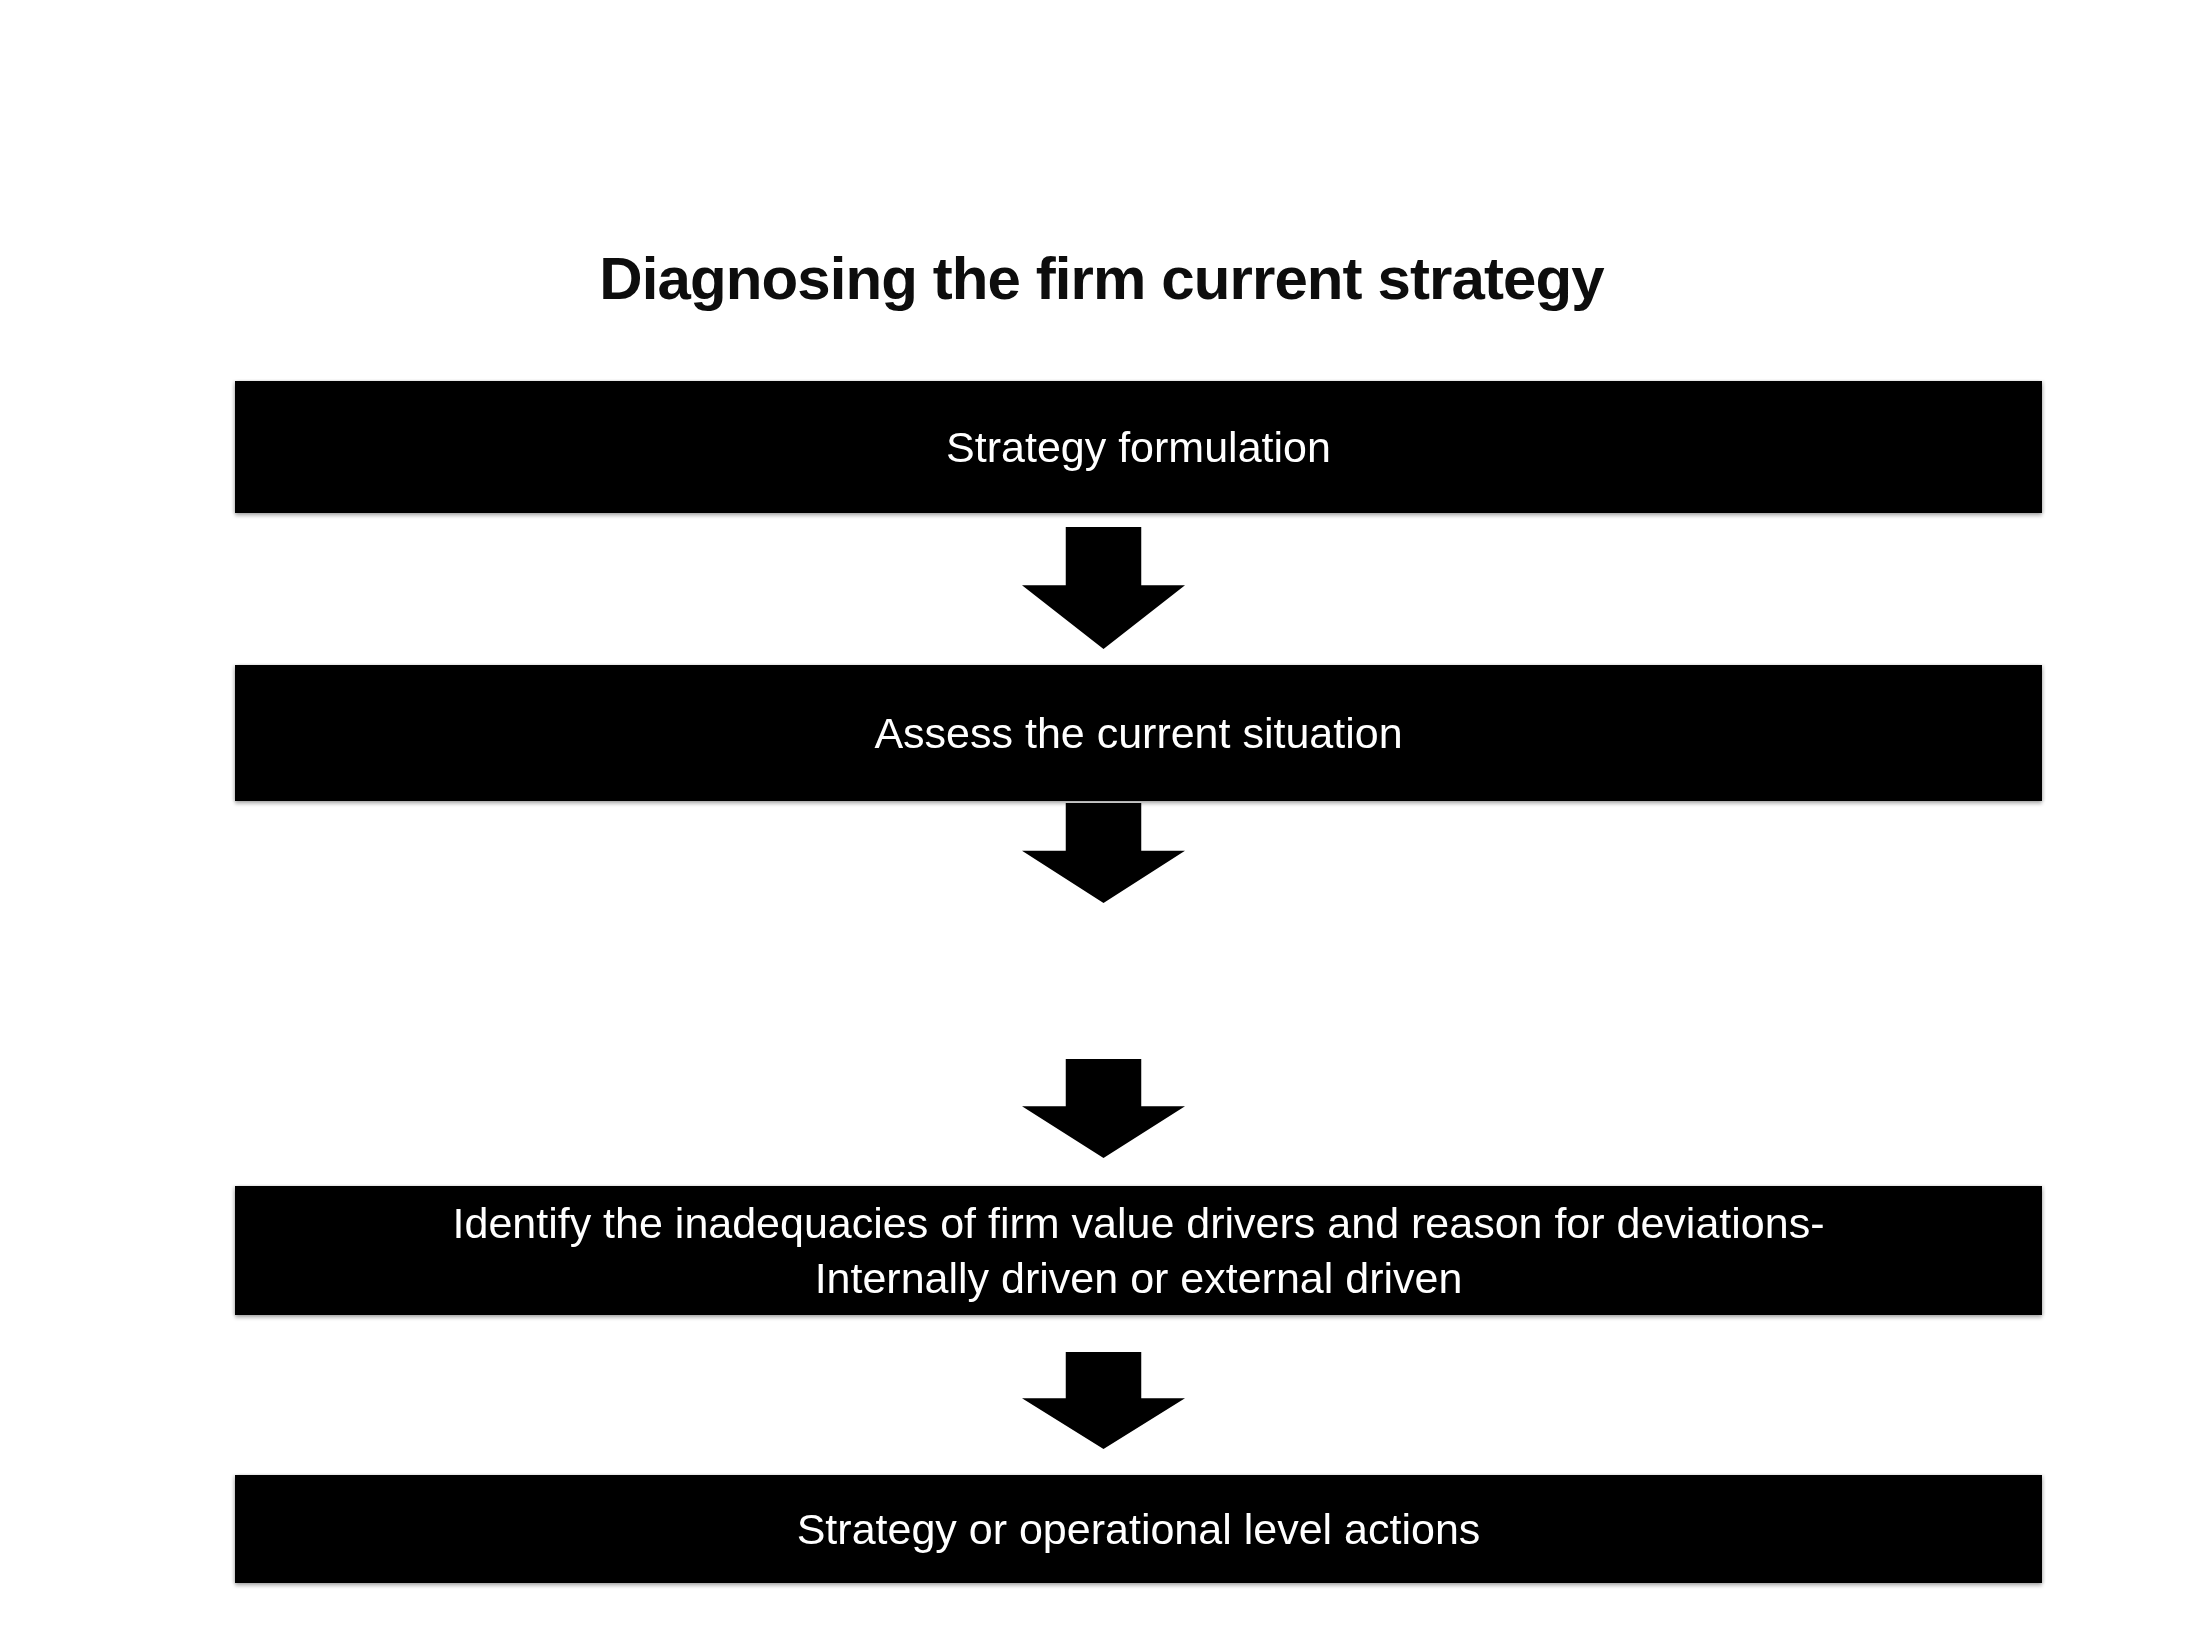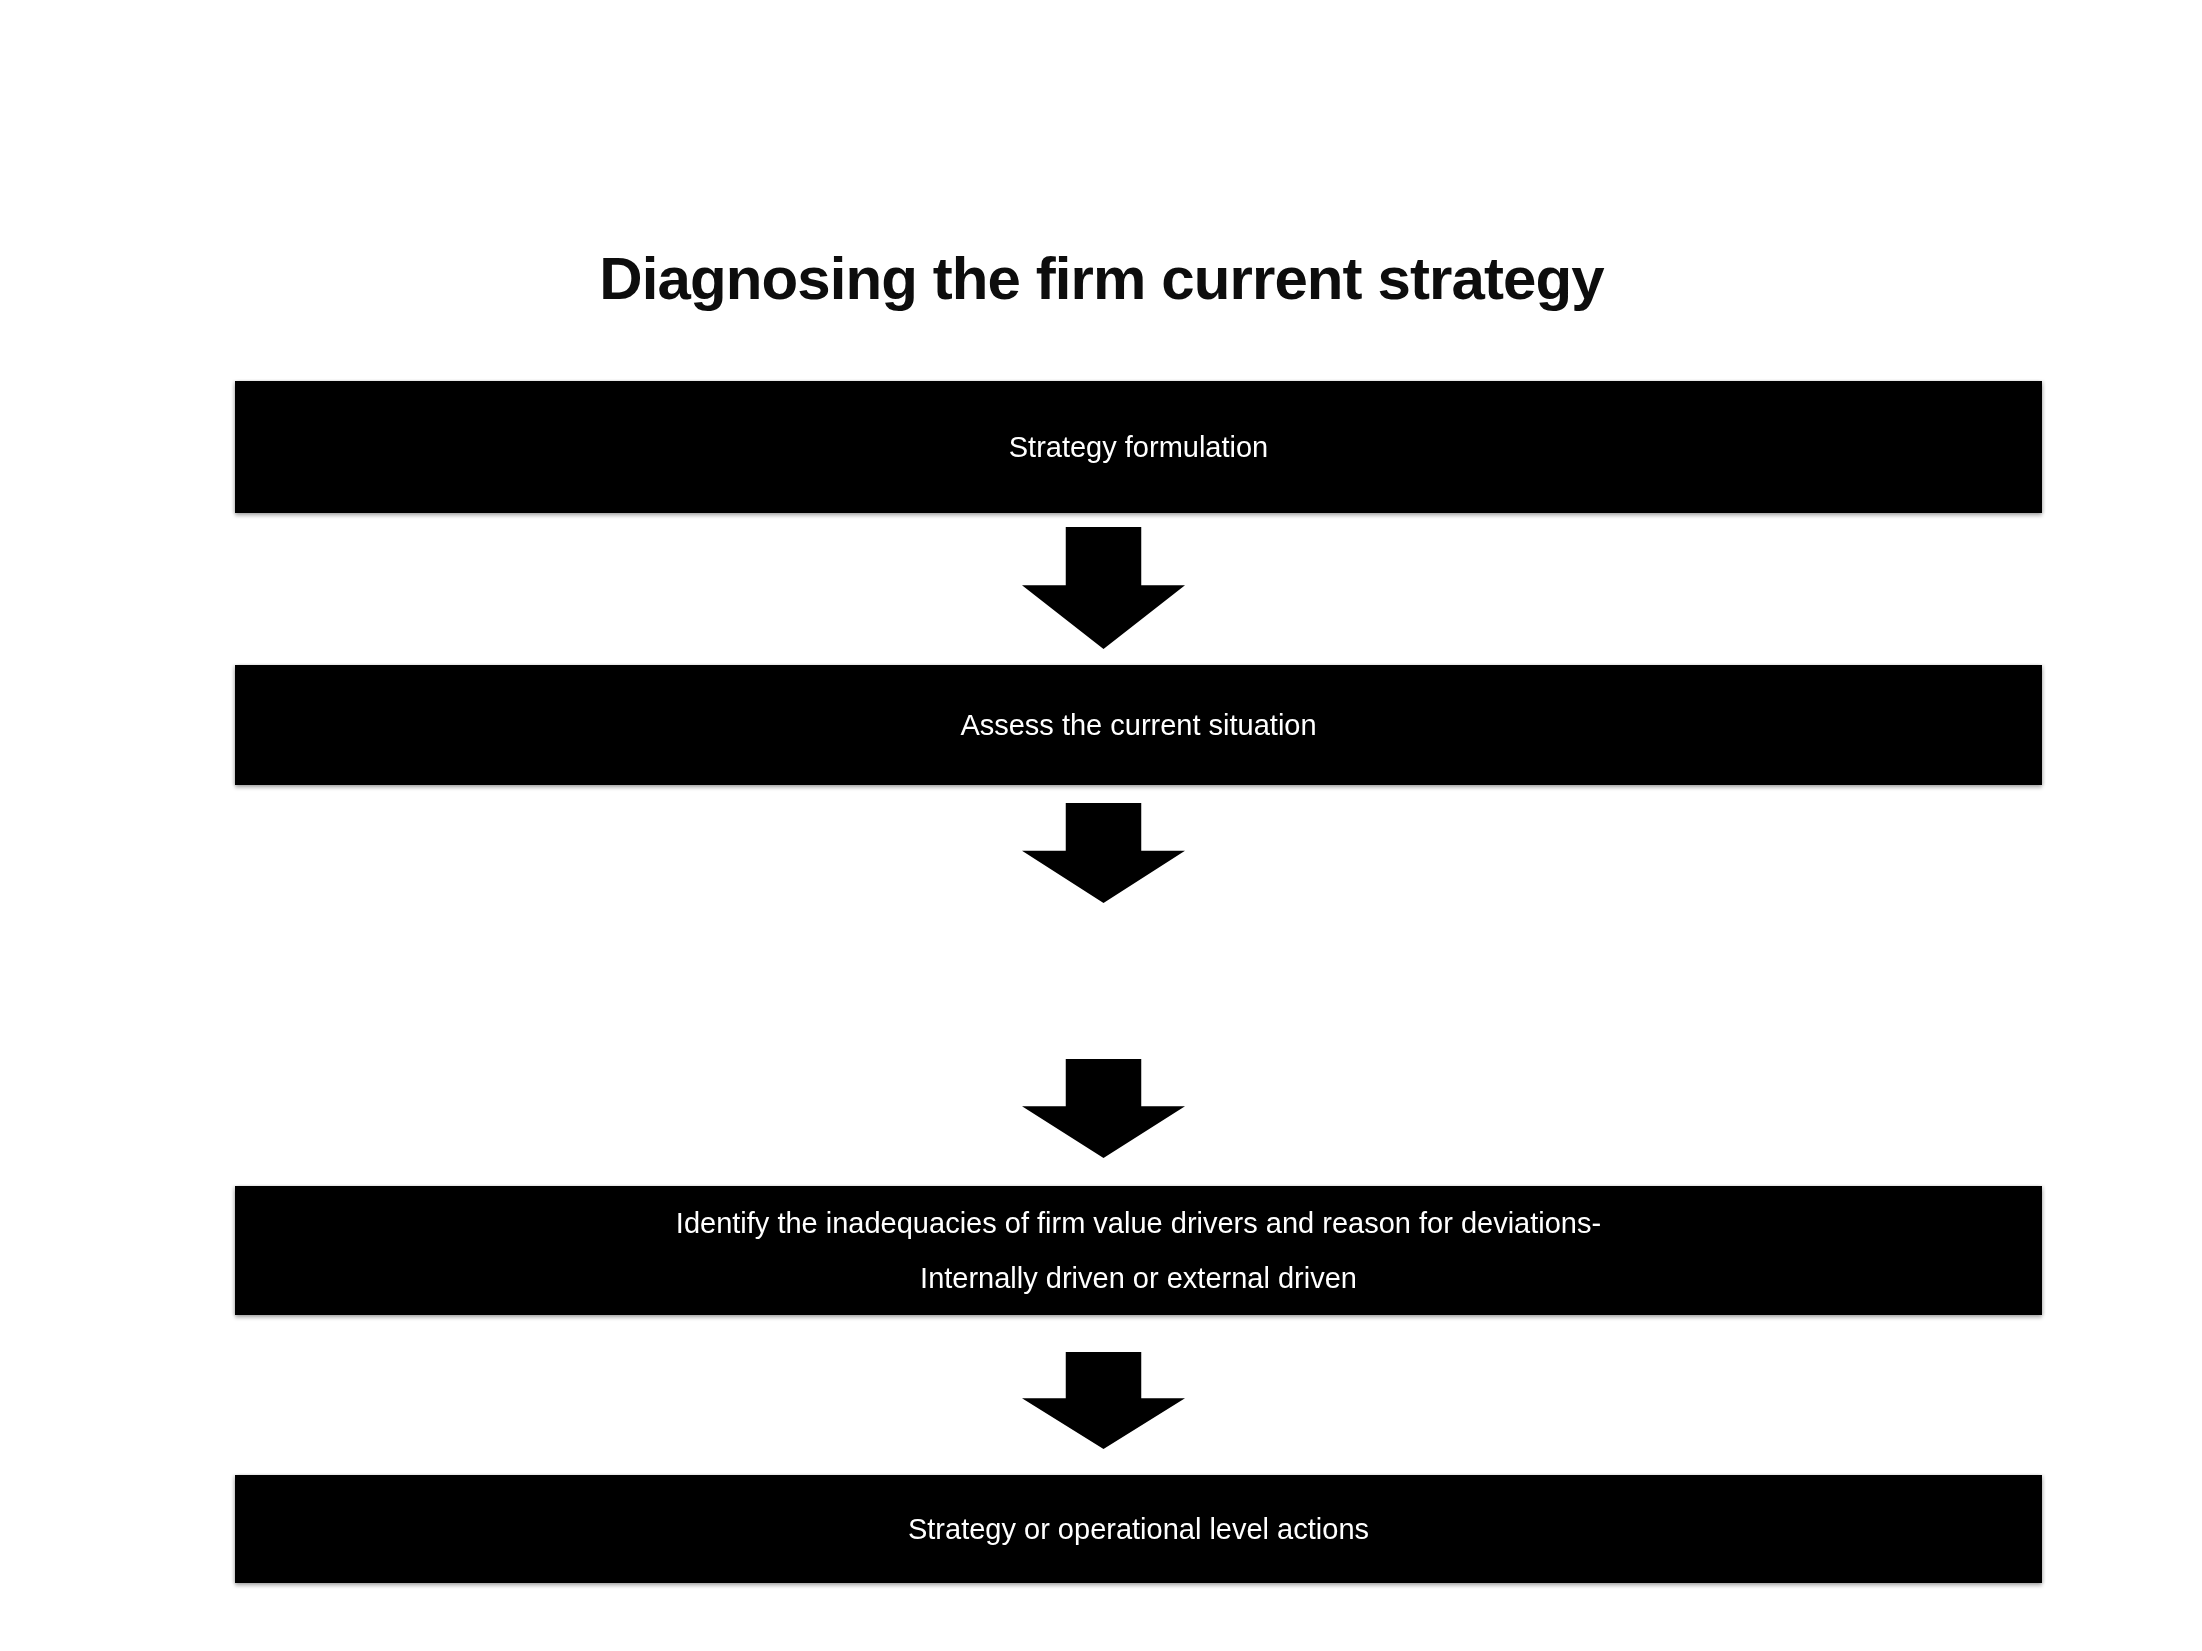--- a/index.html
+++ b/index.html
@@ -34,28 +34,28 @@
     width: 1807px;
     background: #000000;
     color: #ffffff;
     display: flex;
     align-items: center;
     justify-content: center;
     text-align: center;
     box-shadow: 0 4.3px 3.4px rgba(0,0,0,0.25), 1.7px 0 2.6px rgba(0,0,0,0.12), -1.7px 0 2.6px rgba(0,0,0,0.12);
   }
   .step-label {
-    font-size: 29px;
+    font-size: 43px;
     font-weight: 300;
     line-height: 55px;
     white-space: pre-line;
     padding: 0 26px;
   }
   .bar-1 { top: 381px;  height: 132px; }
-  .bar-2 { top: 665px;  height: 120px; }
+  .bar-2 { top: 665px;  height: 136px; }
   .bar-3 { top: 927px; height: 114px; }
   .bar-4 { top: 1186px; height: 129px; align-items: center; }
   .bar-5 { top: 1475px; height: 108px; }
 
   .down-arrow {
     position: absolute;
     left: 1022px;
     width: 163px;
   }
   .down-arrow svg {

